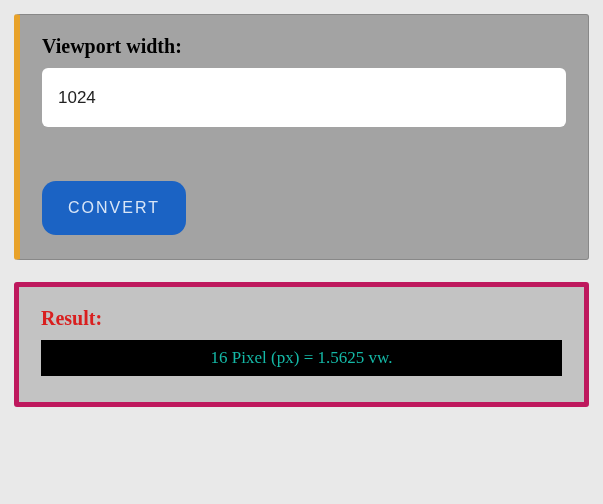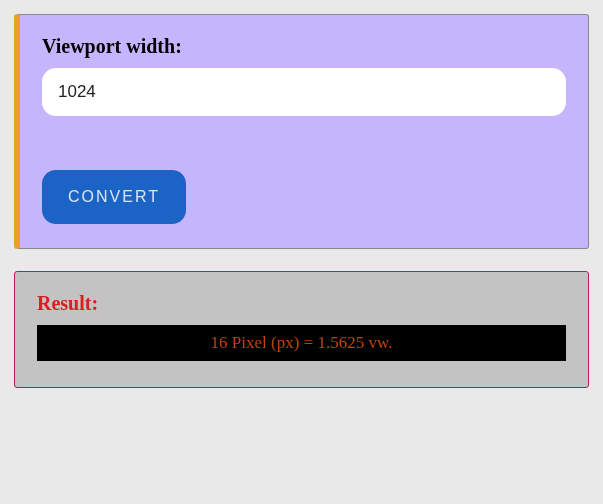--- a/index.html
+++ b/index.html
@@ -4,76 +4,76 @@
 <style>
   * { box-sizing: border-box; }
   body {
     margin: 0;
     padding: 14px;
     background: #e9e9e9;
     font-family: Georgia, 'Times New Roman', serif;
     width: 603px;
   }
   .panel {
-    background: #c4b5fd;
+    background: #a3a3a3;
     border: 1px solid #888;
     border-left: 6px solid #e8a22a;
     padding: 20px 22px 24px 22px;
     border-radius: 3px;
   }
   .field-label {
     font-weight: 700;
     font-size: 20px;
     color: #000;
     margin-bottom: 10px;
     font-family: Georgia, 'Times New Roman', serif;
   }
   .text-input {
     width: 100%;
-    height: 48px;
+    height: 59px;
     border: none;
     background: #fff;
     padding: 0 16px;
     font-size: 17px;
     font-family: -apple-system, Helvetica, Arial, sans-serif;
     color: #222;
     outline: none;
-    border-radius: 14px;
+    border-radius: 6px;
   }
   .gap { height: 26px; }
   .convert-btn {
     margin-top: 28px;
     background: #1b63c4;
     color: #d9e6f7;
     border: none;
     padding: 18px 26px;
     font-size: 16px;
     letter-spacing: 2px;
     font-family: -apple-system, Helvetica, Arial, sans-serif;
     font-weight: 500;
     cursor: pointer;
     border-radius: 14px;
   }
   .result-panel {
     margin-top: 22px;
     background: #c3c3c3;
-    border: 1px solid #be185d;
+    border: 5px solid #be185d;
     padding: 20px 22px 26px 22px;
     border-radius: 3px;
   }
   .result-label {
     color: #d91f1f;
     font-weight: 700;
     font-size: 20px;
     margin-bottom: 10px;
     font-family: Georgia, 'Times New Roman', serif;
   }
   .result-bar {
     background: #000;
-    color: #c2410c;
+    color: #14b8a6;
     text-align: center;
     padding: 8px 10px;
     font-size: 17px;
     font-family: Georgia, 'Times New Roman', serif;
   }
 </style>
 </head>
 <body>
 
 <div class="panel">

